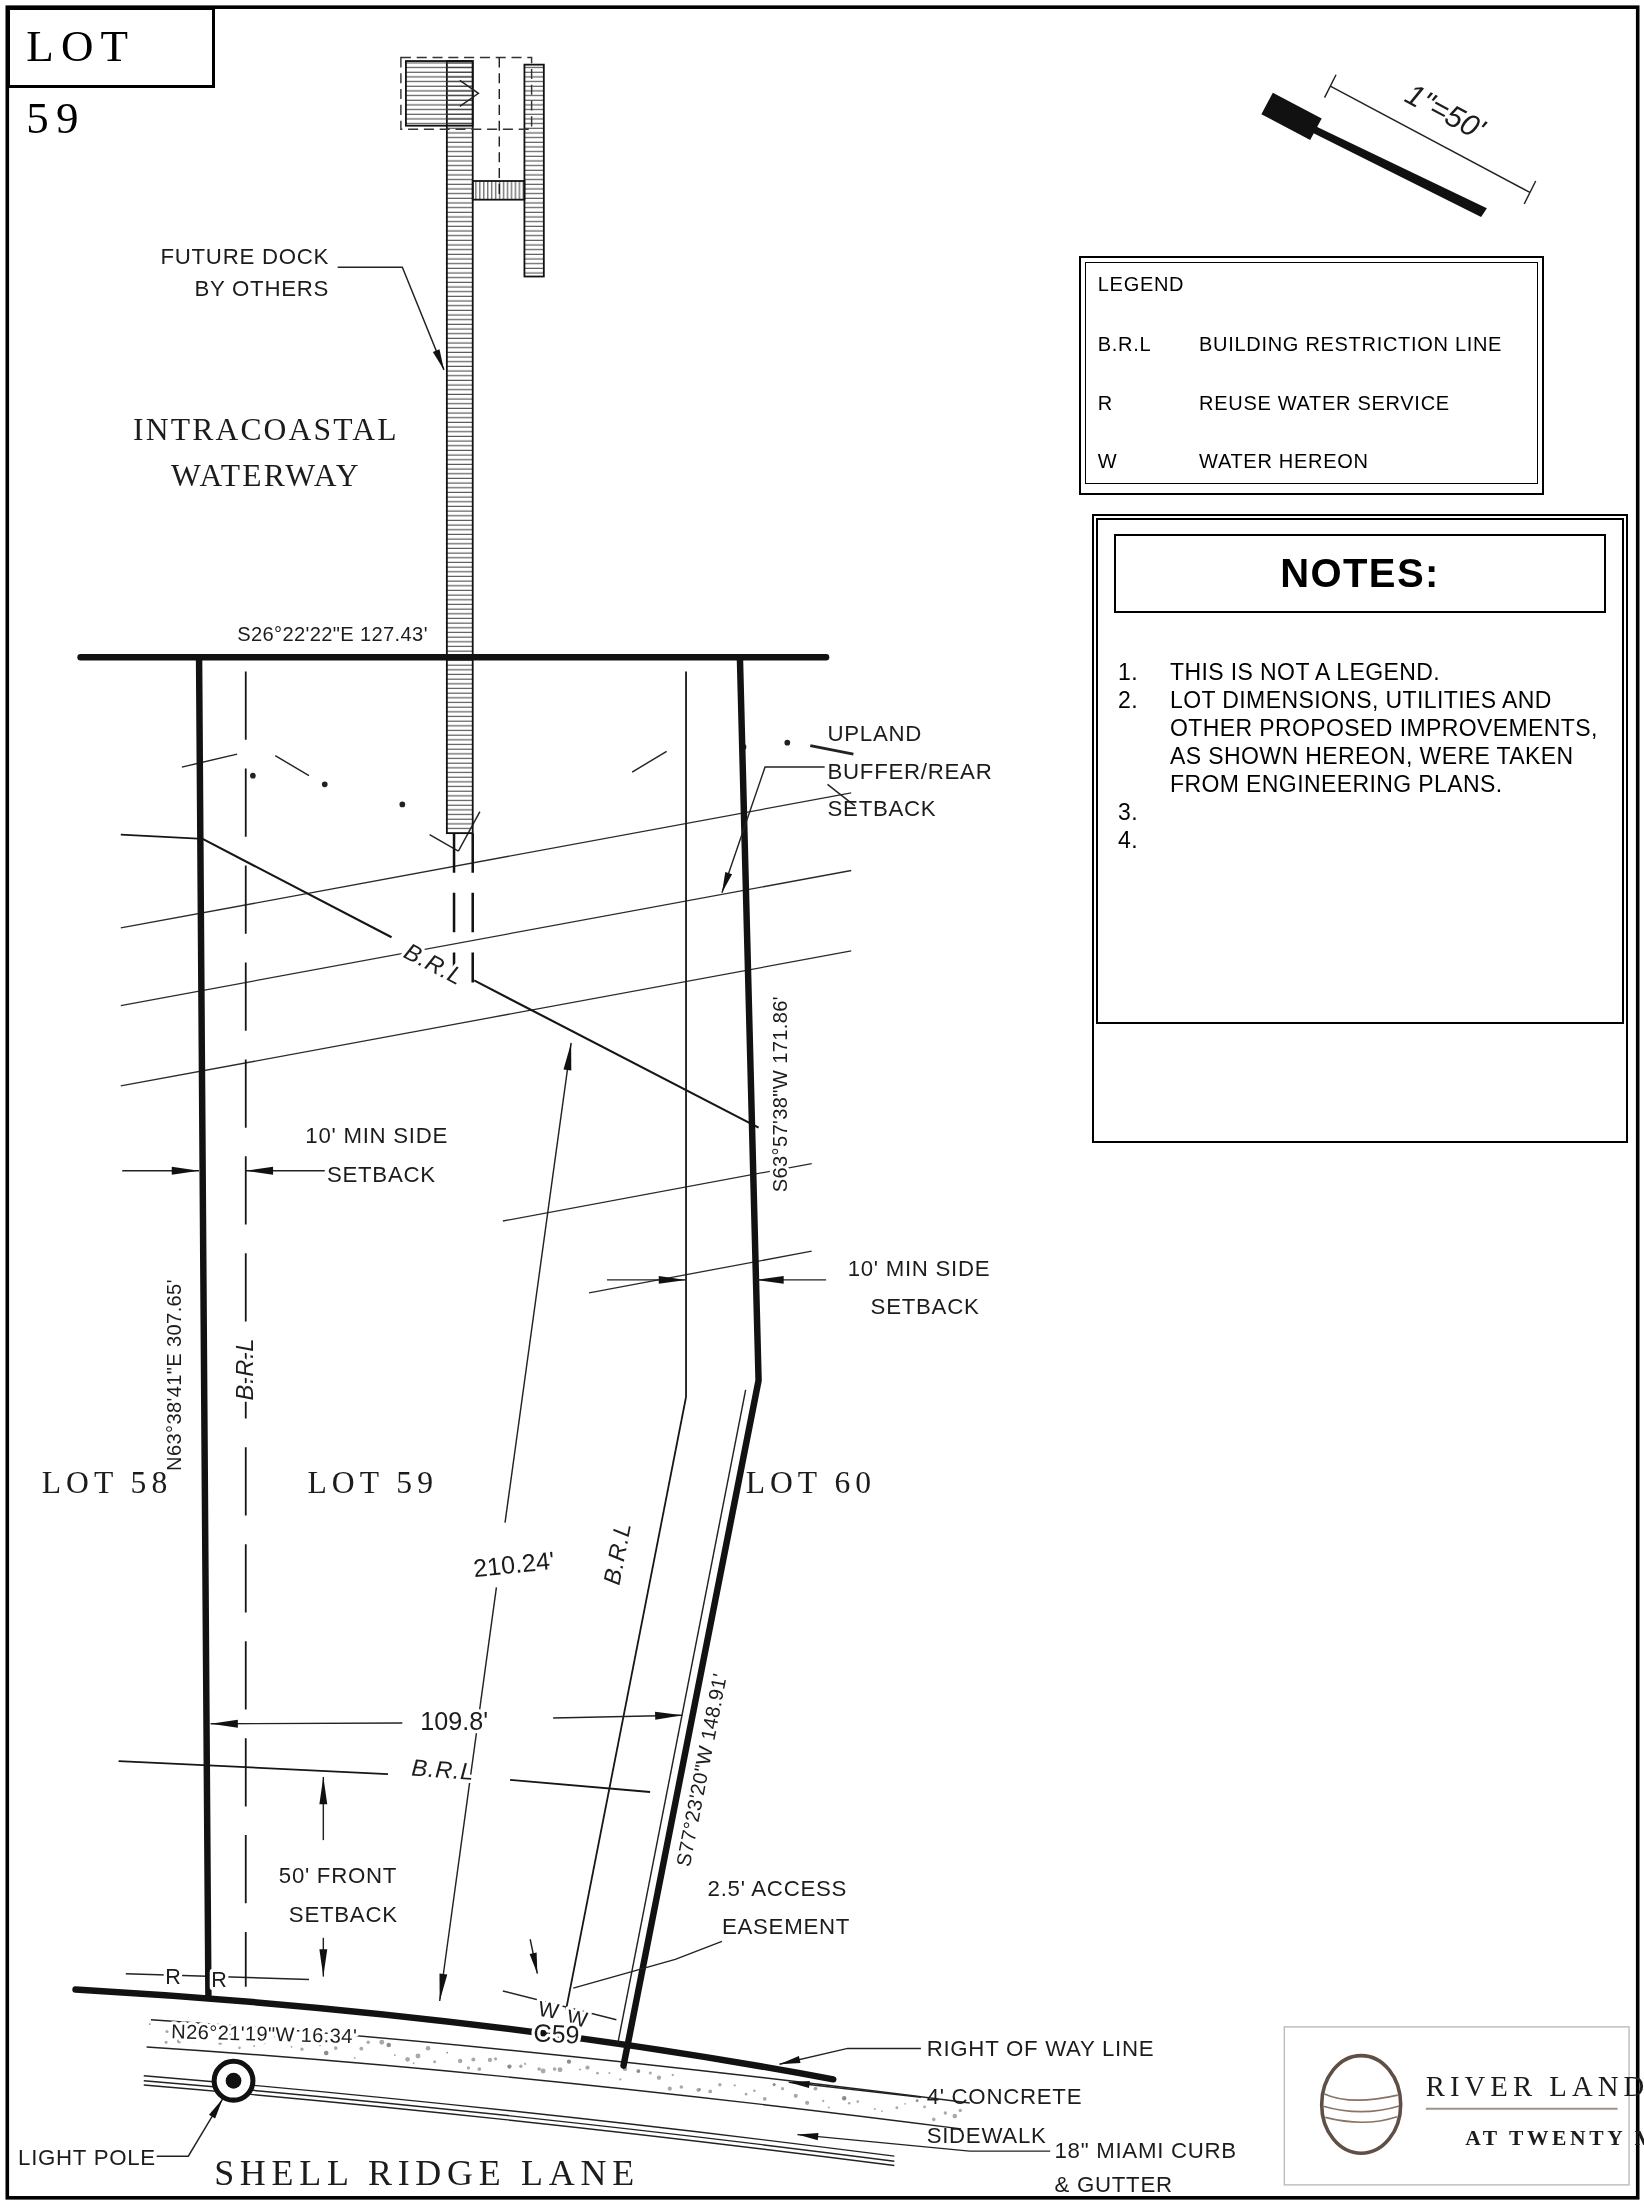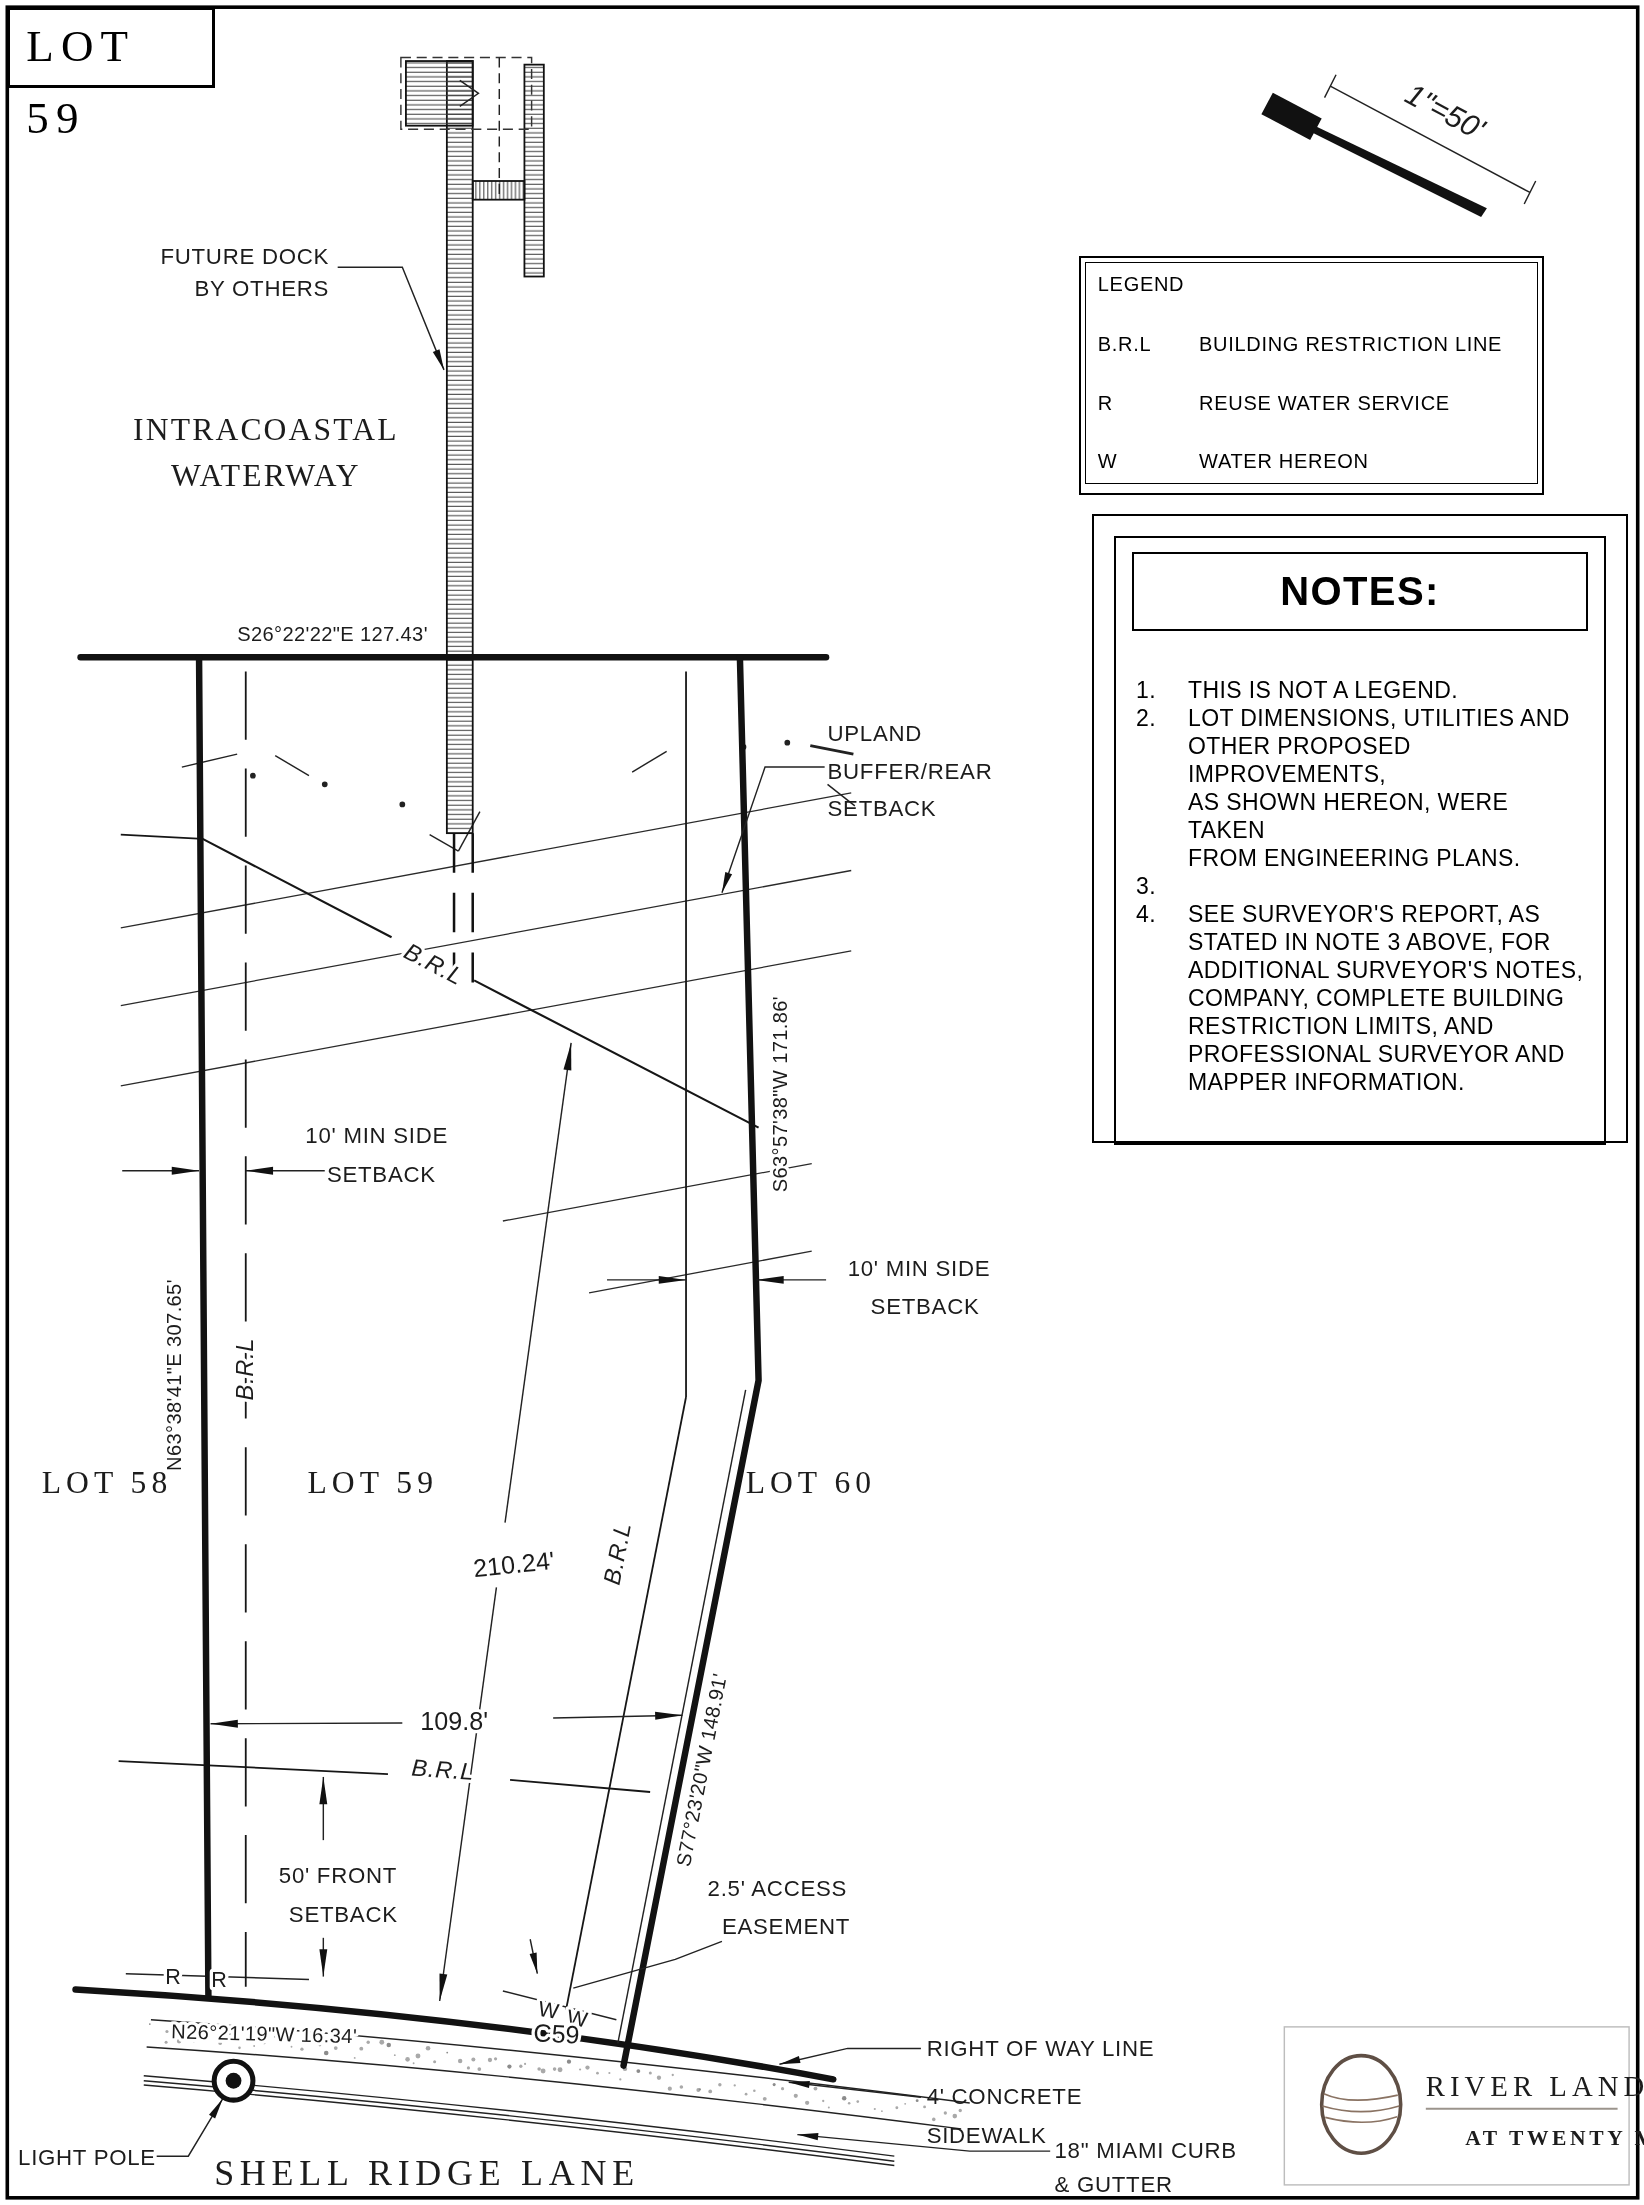--- a/index.html
+++ b/index.html
@@ -27,21 +27,21 @@
   #title-box { left:7.2px; top:7.2px; width:208px; height:81px; border:3.6px solid #000;
                font-family:"Liberation Serif",serif; font-size:45px; letter-spacing:7.2px;
                line-height:72px; padding-left:16px; }
   #legend-box { left:1079px; top:256px; width:465px; height:239px; border:2.9px solid #000; }
   .legend-inner { border:1.4px solid #000; margin:4.3px; height:222px; position:relative;
                   font-size:20px; letter-spacing:0.7px;padding-left:12px; }
   .legend-title { position:absolute; left:11.5px; top:10px; }
   .lg-row { position:absolute; left:11.5px; width:431px; }
   .lg-abbr { display:inline-block; width:95px; }
   #notes-box { left:1092px; top:514px; width:536px; height:629px; border:2.9px solid #000; }
-  .notes-inner { border:2.9px solid #000; margin:20px; height:609px; position:relative; }
+  .notes-inner { border:2.9px solid #000; margin:2px; height:506px; position:relative; }
   .notes-title-box { border:2.9px solid #000; margin:14.4px 16px; height:79px;
                      display:flex; align-items:center; justify-content:center;
                      font-weight:bold; font-size:40px; letter-spacing:1.4px; }
   .notes-list { position:absolute; left:20px; top:138px; right:13px; }
   .note-row { display:flex; font-size:23px; line-height:28px; letter-spacing:0.4px; }
   .note-num { width:52px; flex:none; }
   .note-text { white-space:pre-line; flex:1; }
 </style>
 </head>
 <body>
@@ -356,24 +356,17 @@
         <div class="note-text">LOT DIMENSIONS, UTILITIES AND
 OTHER PROPOSED IMPROVEMENTS,
 AS SHOWN HEREON, WERE TAKEN
 FROM ENGINEERING PLANS.</div>
       </div>
       <div class="note-row">
         <div class="note-num">3.</div>
       </div>
       <div class="note-row">
         <div class="note-num">4.</div>
-        <div class="note-text">SEE SURVEYOR'S REPORT, AS
-STATED IN NOTE 3 ABOVE, FOR
-ADDITIONAL SURVEYOR'S NOTES,
-COMPANY, COMPLETE BUILDING
-RESTRICTION LIMITS, AND
-PROFESSIONAL SURVEYOR AND
-MAPPER INFORMATION.</div>
       </div>
     </div>
   </div>
 </div>
 
 
 </body></html>

